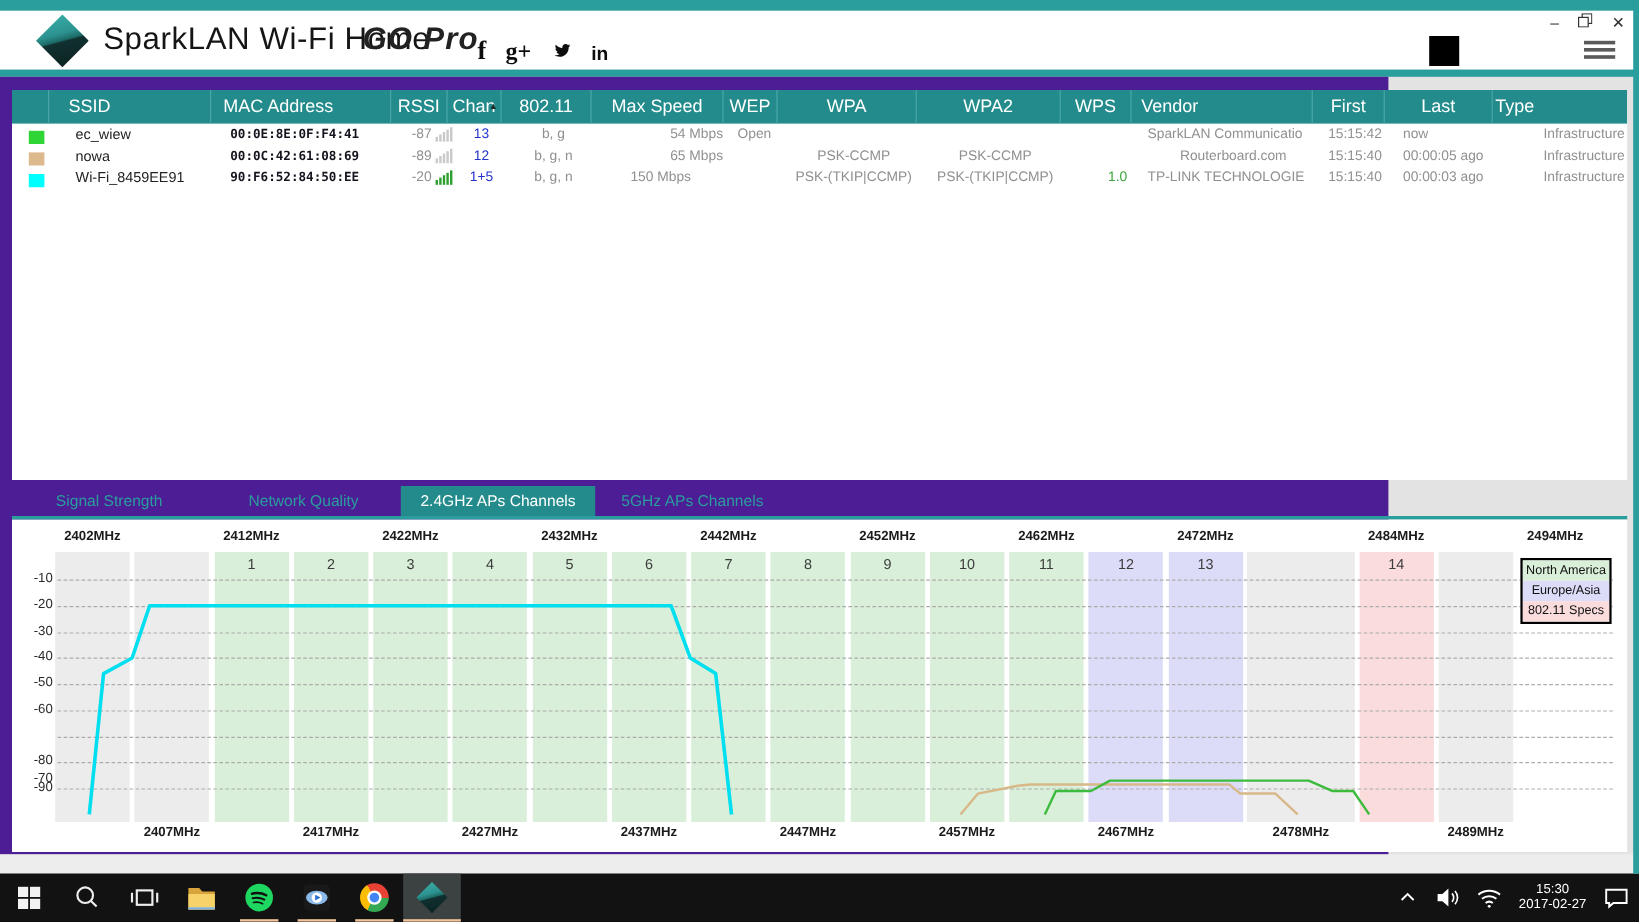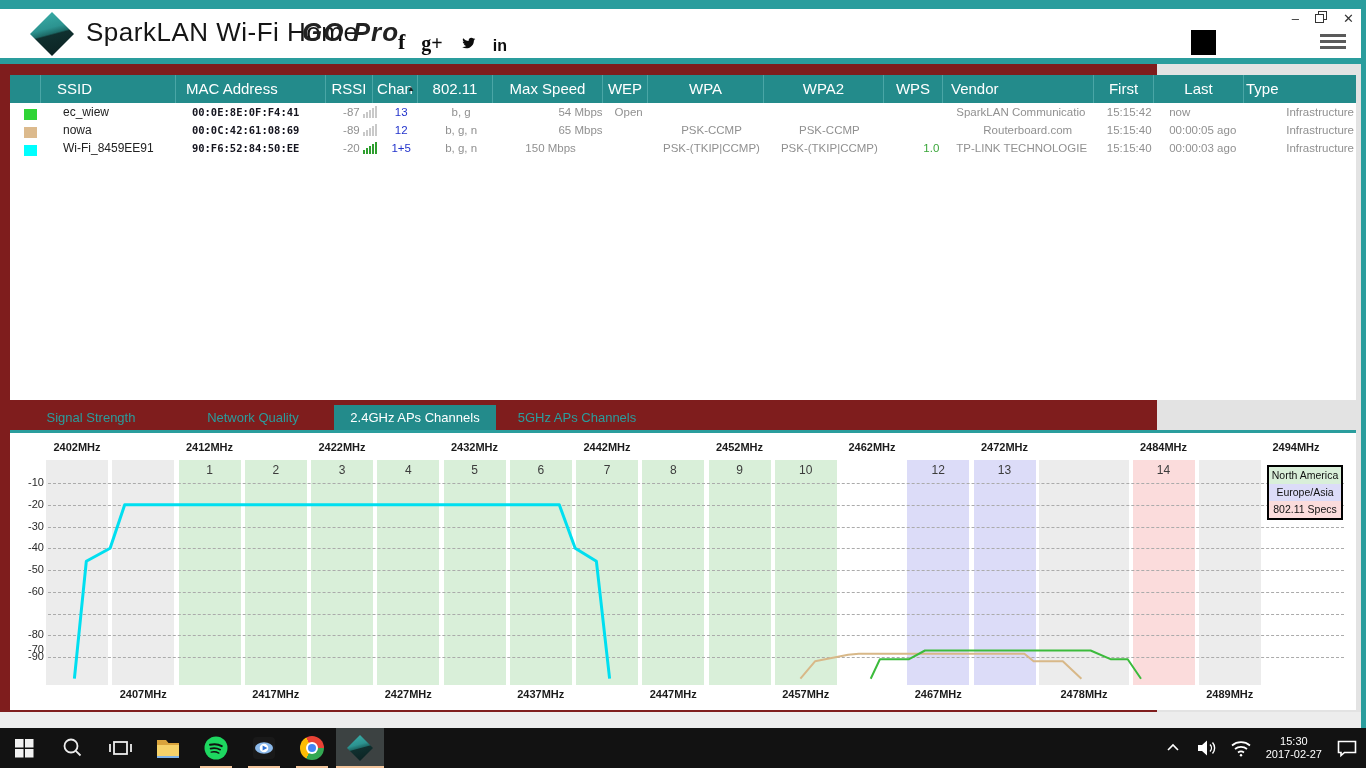--- a/index.html
+++ b/index.html
@@ -22,21 +22,21 @@
   .soc.fb { font-size:22px; font-family:"Liberation Serif",serif; }
   .soc.gp { font-size:20px; font-family:"Liberation Serif",serif; }
   .soc.li { font-size:16px; }
   .winctl { position:absolute; right:12px; top:2px; display:flex; gap:16px; align-items:center; color:#333; }
   .winctl span { font-size:13px; cursor:default; }
   .stop-btn { position:absolute; right:150px; top:21px; width:25px; height:25px; background:#000; }
   .menu-btn { position:absolute; right:20px; top:25px; width:26px; }
   .menu-btn i { display:block; height:3px; background:#5a5a5a; margin-bottom:3px; }
 
   
-  .content { position:absolute; left:0; top:64px; width:1157px; height:648px; background:#7f1d1d; }
+  .content { position:absolute; left:0; top:64px; width:1157px; height:648px; background:#4c1d95; }
   .table-panel { position:absolute; left:10px; top:11px; width:1346px; height:325px; background:#fff; overflow:hidden; }
   .thead { display:flex; height:28px; background:#238b8b; color:#fff; }
   .th { font-size:15px; line-height:28px; white-space:nowrap; overflow:hidden; position:relative;
         border-left:1px solid #4aa6a6; }
   .th:first-child { border-left:none; }
   .th .sort { position:absolute; right:2px; top:0; font-size:8px; color:#1b2b2b; }
   .tr { display:flex; height:18px; align-items:center; }
   .td { font-size:11.5px; color:#909090; white-space:nowrap; overflow:hidden; height:18px; line-height:18px; }
   .td.ssid { color:#222; font-size:12px; }
   .td.mac  { font-family:"DejaVu Sans Mono",monospace; font-size:10.5px; font-weight:bold; color:#14141e; }
@@ -267,20 +267,23 @@
         </div>
         <div class="chcol" style="left: 632.25px; width: 62px; background: rgb(217, 239, 217);">
           <span>8</span>
         </div>
         <div class="chcol" style="left: 698.5px; width: 62px; background: rgb(217, 239, 217);">
           <span>9</span>
         </div>
         <div class="chcol" style="left: 764.75px; width: 62px; background: rgb(217, 239, 217);">
           <span>10</span>
         </div>
+        <div class="chcol" style="left: 831px; width: 62px; background: rgb(217, 239, 217);">
+          <span>11</span>
+        </div>
         <div class="chcol" style="left: 897.25px; width: 62px; background: rgb(220, 220, 248);">
           <span>12</span>
         </div>
         <div class="chcol" style="left: 963.5px; width: 62px; background: rgb(220, 220, 248);">
           <span>13</span>
         </div>
         <div class="chcol" style="left: 1029px; width: 90px; background: rgb(236, 236, 236);"></div>
         <div class="chcol" style="left: 1122.5px; width: 62px; background: rgb(251, 220, 220);">
           <span>14</span>
         </div>

